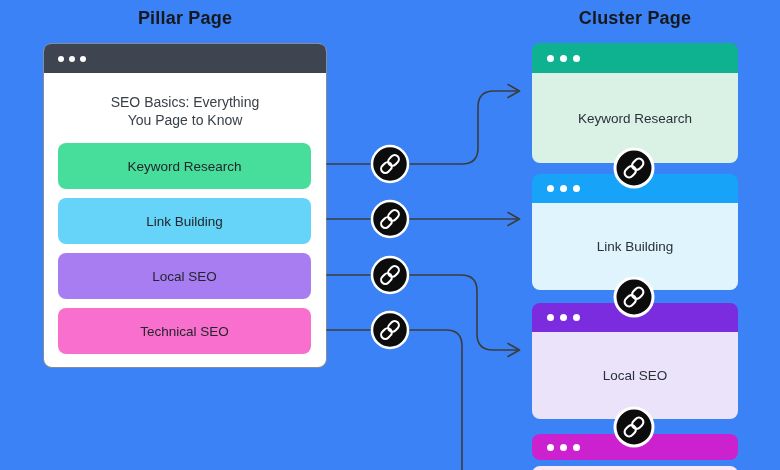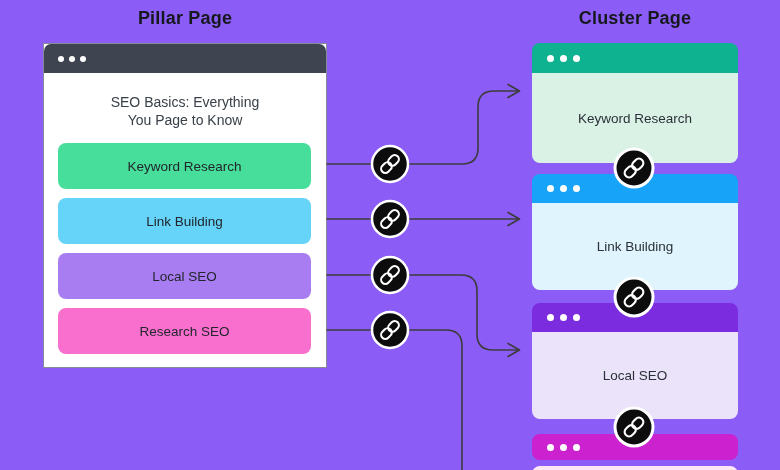--- a/index.html
+++ b/index.html
@@ -1,30 +1,30 @@
 <!DOCTYPE html>
 <html><head>
 <meta charset="utf-8">
 <style>
   html,body{margin:0;padding:0;background:#ffffff;}
   .canvas{
-    position:relative;width:780px;height:470px;overflow:hidden;background:#8b5cf6;
+    position:relative;width:780px;height:470px;overflow:hidden;background:#3b82f6;
     font-family:"Liberation Sans", sans-serif;
   }
   .section-title{
     position:absolute;top:8px;font-size:18px;font-weight:600;color:#15181c;
     text-align:center;letter-spacing:.2px;
   }
   .pillar-title{left:43px;width:284px;}
   .cluster-title{left:532px;width:206px;}
 
   
   .pillar-window{
     position:absolute;left:43px;top:43px;width:284px;height:325px;
-    box-sizing:border-box;border:1.5px solid #858C95;border-radius:0;background:#fff;
+    box-sizing:border-box;border:1.5px solid #858C95;border-radius:9px;background:#fff;
   }
   .pw-header{
     position:absolute;left:0;top:0;right:0;height:29px;border-radius:7px 7px 0 0;
     display:flex;align-items:center;padding-left:14px;gap:5px;
   }
   .dot{width:6px;height:6px;border-radius:50%;background:#ffffff;}
   .cc-header .dot{width:7px;height:7px;}
   .pw-title{
     position:absolute;left:0;right:0;top:49px;text-align:center;
     font-size:14px;line-height:18px;color:#394048;
@@ -75,21 +75,21 @@
     <div class="topic-bar" style="top: 99px; background-color: rgb(71, 222, 155);">
       <span>Keyword Research</span>
     </div>
     <div class="topic-bar" style="top: 154px; background-color: rgb(101, 212, 248);">
       <span>Link Building</span>
     </div>
     <div class="topic-bar" style="top: 209px; background-color: rgb(169, 125, 242);">
       <span>Local SEO</span>
     </div>
     <div class="topic-bar" style="top: 264px; background-color: rgb(249, 111, 206);">
-      <span>Research SEO</span>
+      <span>Technical SEO</span>
     </div>
   </div>
 
   <div class="cluster-card" style="top:43px;height:120px;">
     <div class="cc-header" style="height: 30px; background-color: rgb(15, 178, 144);">
       <span class="dot"></span>
       <span class="dot"></span>
       <span class="dot"></span>
     </div>
     <div class="cc-body" style="top: 30px; height: 90px; background-color: rgb(217, 242, 229);">

